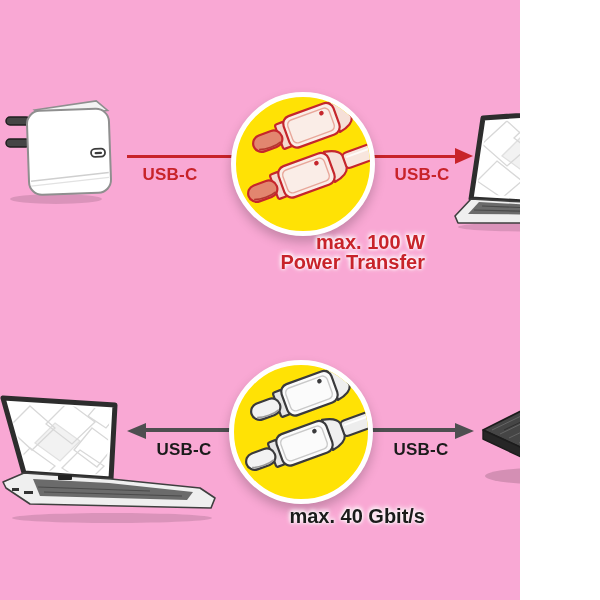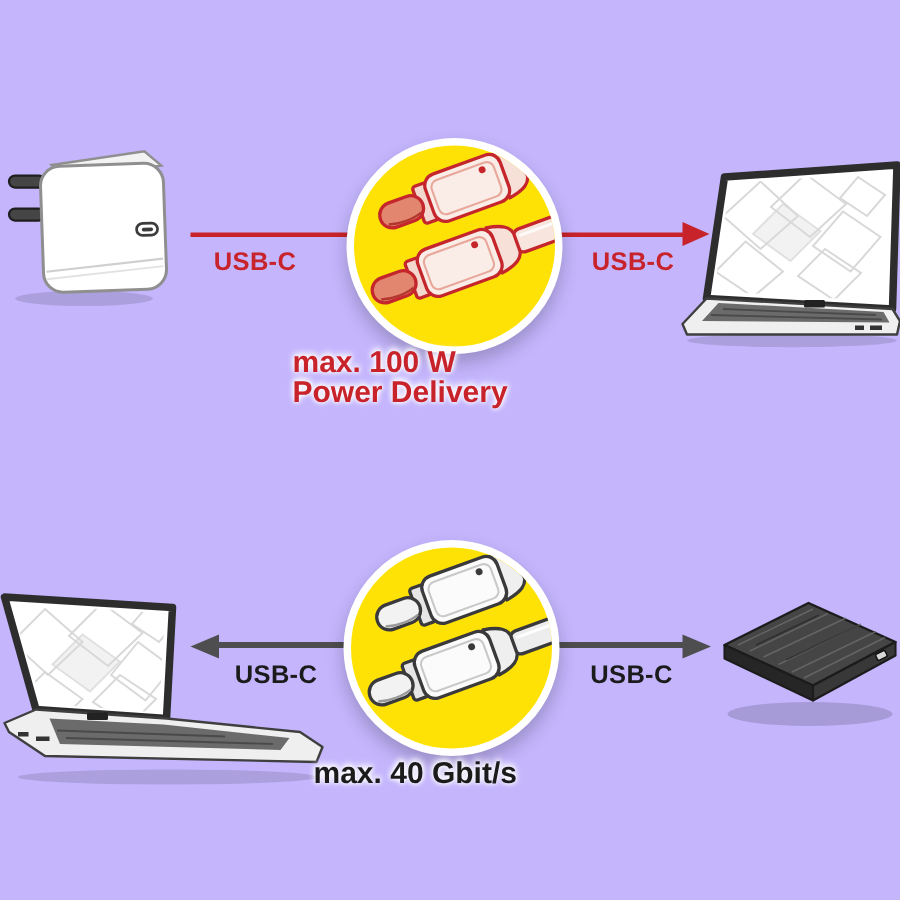--- a/index.html
+++ b/index.html
@@ -1,17 +1,17 @@
 <!DOCTYPE html>
 <html><head>
 <meta charset="utf-8">
 <style>
   html,body{margin:0;padding:0;background:#fff;}
   #canvas{
-    position:relative;width:600px;height:600px;background:#c4b5fd;overflow:hidden;
+    position:relative;width:520px;height:600px;background:#f9a8d4;overflow:hidden;
     font-family:"Liberation Sans",sans-serif;
   }
   
   .line{position:absolute;z-index:1;}
   .line-red{height:3px;background:#C8232A;}
   .line-gray{height:4px;background:#4E4E50;}
   .head{position:absolute;width:0;height:0;z-index:1;}
   .head-red-right{border-top:8px solid transparent;border-bottom:8px solid transparent;border-left:18px solid #C8232A;}
   .head-gray-right{border-top:8px solid transparent;border-bottom:8px solid transparent;border-left:19px solid #4E4E50;}
   .head-gray-left{border-top:8px solid transparent;border-bottom:8px solid transparent;border-right:19px solid #4E4E50;}
@@ -24,21 +24,21 @@
   .badge svg{display:block;}
   
   .port-label{
     position:absolute;width:90px;text-align:center;z-index:3;
     font-weight:bold;font-size:17px;letter-spacing:.2px;
   }
   .port-label.red{color:#C8232A;}
   .port-label.dark{color:#1B1B1B;}
   
   .caption{
-    position:absolute;width:230px;text-align:left;z-index:3;
+    position:absolute;width:230px;text-align:right;z-index:3;
     font-weight:bold;font-size:20px;line-height:20px;
     text-shadow:0 0 3px #fff,0 0 5px #fff,0 -2px 5px #fff;
   }
   .caption.red{color:#C8232A;}
   .caption.dark{color:#1B1B1B;}
   .device{position:absolute;z-index:2;}
 </style>
 </head>
 <body>
 
@@ -107,21 +107,21 @@
       <polygon points="3,110 19,93 143,100 148,108 146,117 6,117" fill="#efefef" stroke="#3f3f3f" stroke-width="1.6" stroke-linejoin="round"></polygon>
       <polygon points="16,108 27,96 137,102 141,109" fill="#6b6b6b"></polygon>
       <path d="M22,104 L136,107 M30,100 L132,104" stroke="#4a4a4a" stroke-width="1.2" fill="none"></path>
       <rect x="84" y="94" width="14" height="5" rx="1" fill="#222222"></rect>
       <rect x="118" y="111" width="6" height="3" fill="#333333"></rect>
       <rect x="128" y="111" width="8" height="3" fill="#333333"></rect>
     </svg>
 
     <div class="caption red" style="left:195px;top:232px">
       <div>max. 100 W</div>
-      <div>Power Delivery</div>
+      <div>Power Transfer</div>
     </div>
   </div>
 
   <div>
 
     <svg class="device" style="left:0px;top:388px" width="218" height="140" viewBox="0 0 218 140">
       <defs>
         <clipPath id="scr2">
             <polygon points="7,14 110,21 106,87 28,81"></polygon>
           </clipPath>
@@ -186,18 +186,18 @@
       </g>
       <g stroke="#222222" stroke-width="1" opacity="0.6" fill="none">
         <path d="M28,34 L70,14"></path>
           <path d="M48,44 L96,21"></path>
       </g>
       <polygon points="7,34 7,43 66,71 66,61" fill="#262626" stroke="#1c1c1c" stroke-width="1.4" stroke-linejoin="round"></polygon>
       <polygon points="66,61 66,71 121,41 121,32" fill="#383838" stroke="#1c1c1c" stroke-width="1.4" stroke-linejoin="round"></polygon>
       <rect x="108" y="39" width="7" height="4.5" rx="1" fill="#d8d8d8" stroke="#111111" stroke-width="1" transform="rotate(-27 111 41)"></rect>
     </svg>
 
-    <div class="caption dark" style="left:209px;top:506px">
+    <div class="caption dark" style="left:195px;top:506px">
       <div>max. 40 Gbit/s</div>
     </div>
   </div>
 
 </div>
 
 </body></html>

